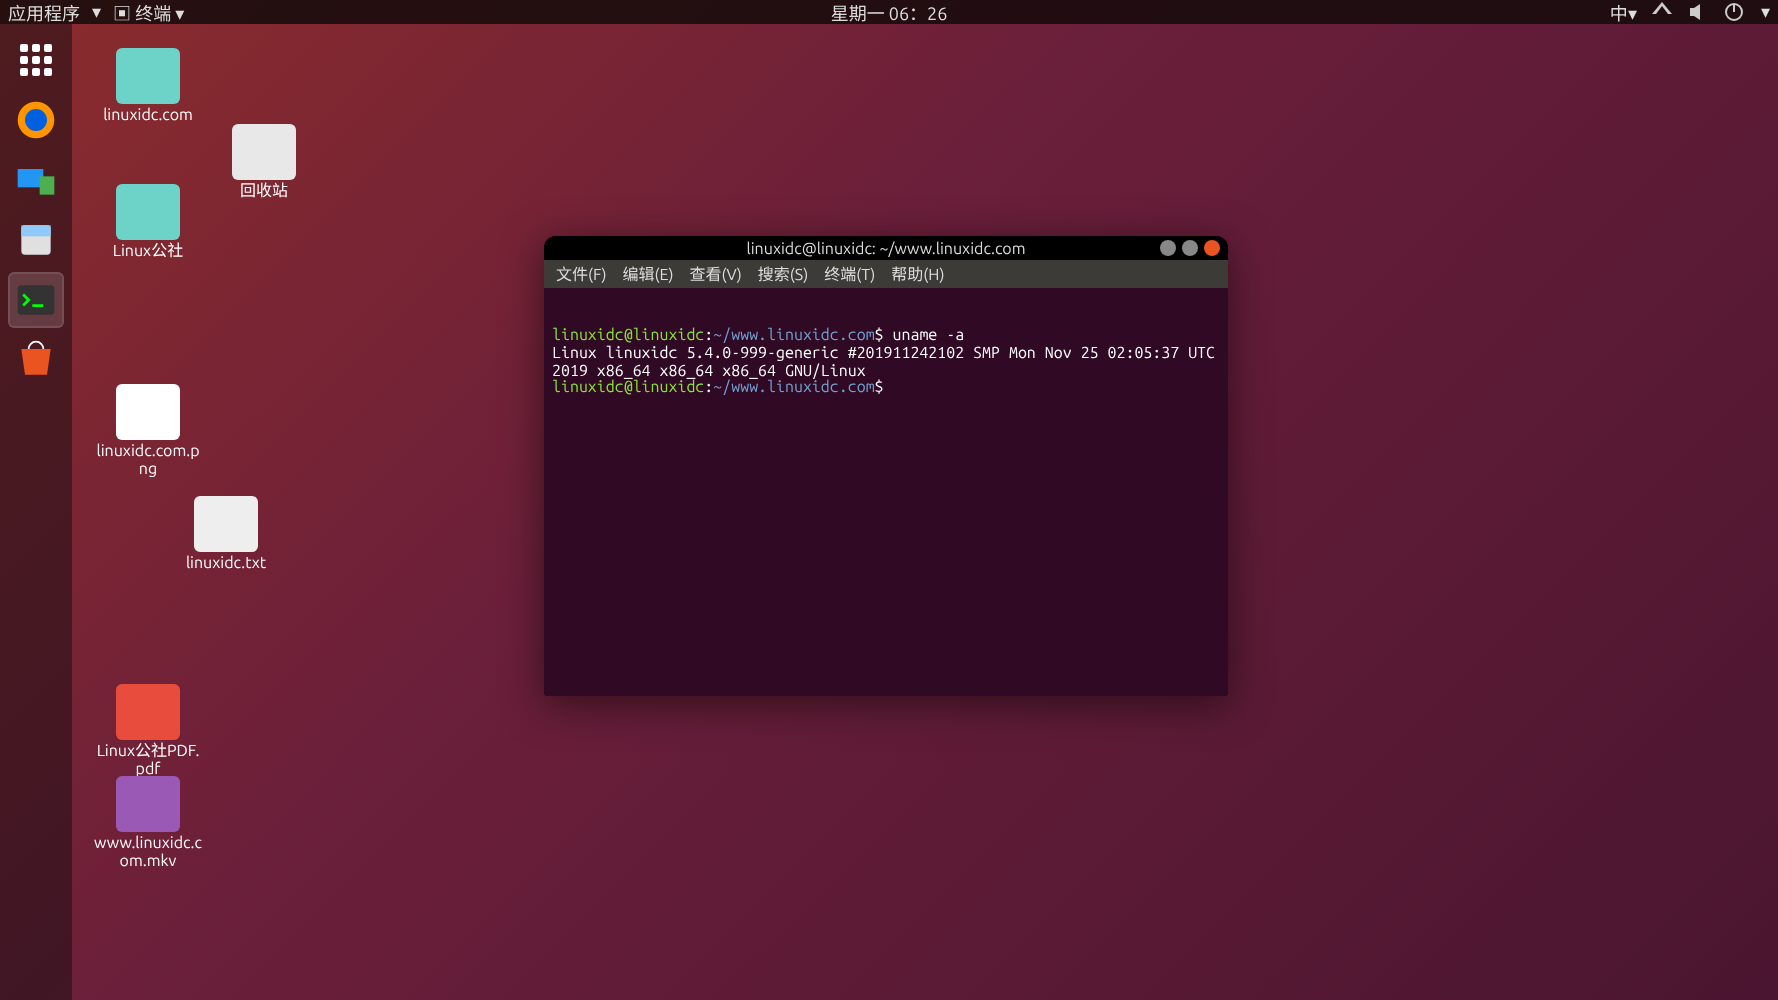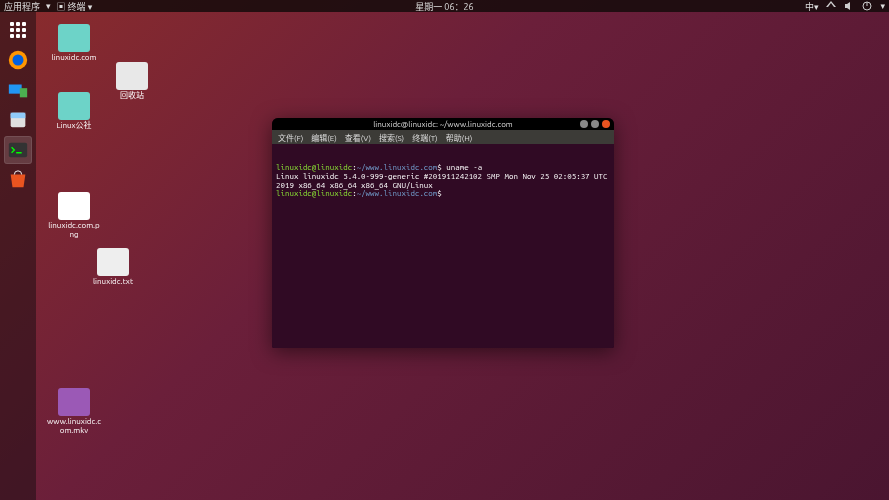--- a/index.html
+++ b/index.html
@@ -155,20 +155,24 @@
       <div class="label">Linux公社</div>
     </div>
     <div class="dicon" style="left: 10px; top: 180px;">
       <div class="ibox filepng"></div>
       <div class="label">linuxidc.com.png</div>
     </div>
     <div class="dicon" style="left: 2px; top: 236px; margin-left: 47px;">
       <div class="ibox filetxt"></div>
       <div class="label">linuxidc.txt</div>
     </div>
+    <div class="dicon" style="left: 10px; top: 330px;">
+      <div class="ibox filepdf"></div>
+      <div class="label">Linux公社PDF.pdf</div>
+    </div>
     <div class="dicon" style="left: 10px; top: 376px;">
       <div class="ibox filemkv"></div>
       <div class="label">www.linuxidc.com.mkv</div>
     </div>
   </div>
 
 <div class="terminal">
   <div class="term-title">
     <span>linuxidc@linuxidc: ~/www.linuxidc.com</span>
     <div class="term-ctrls">

